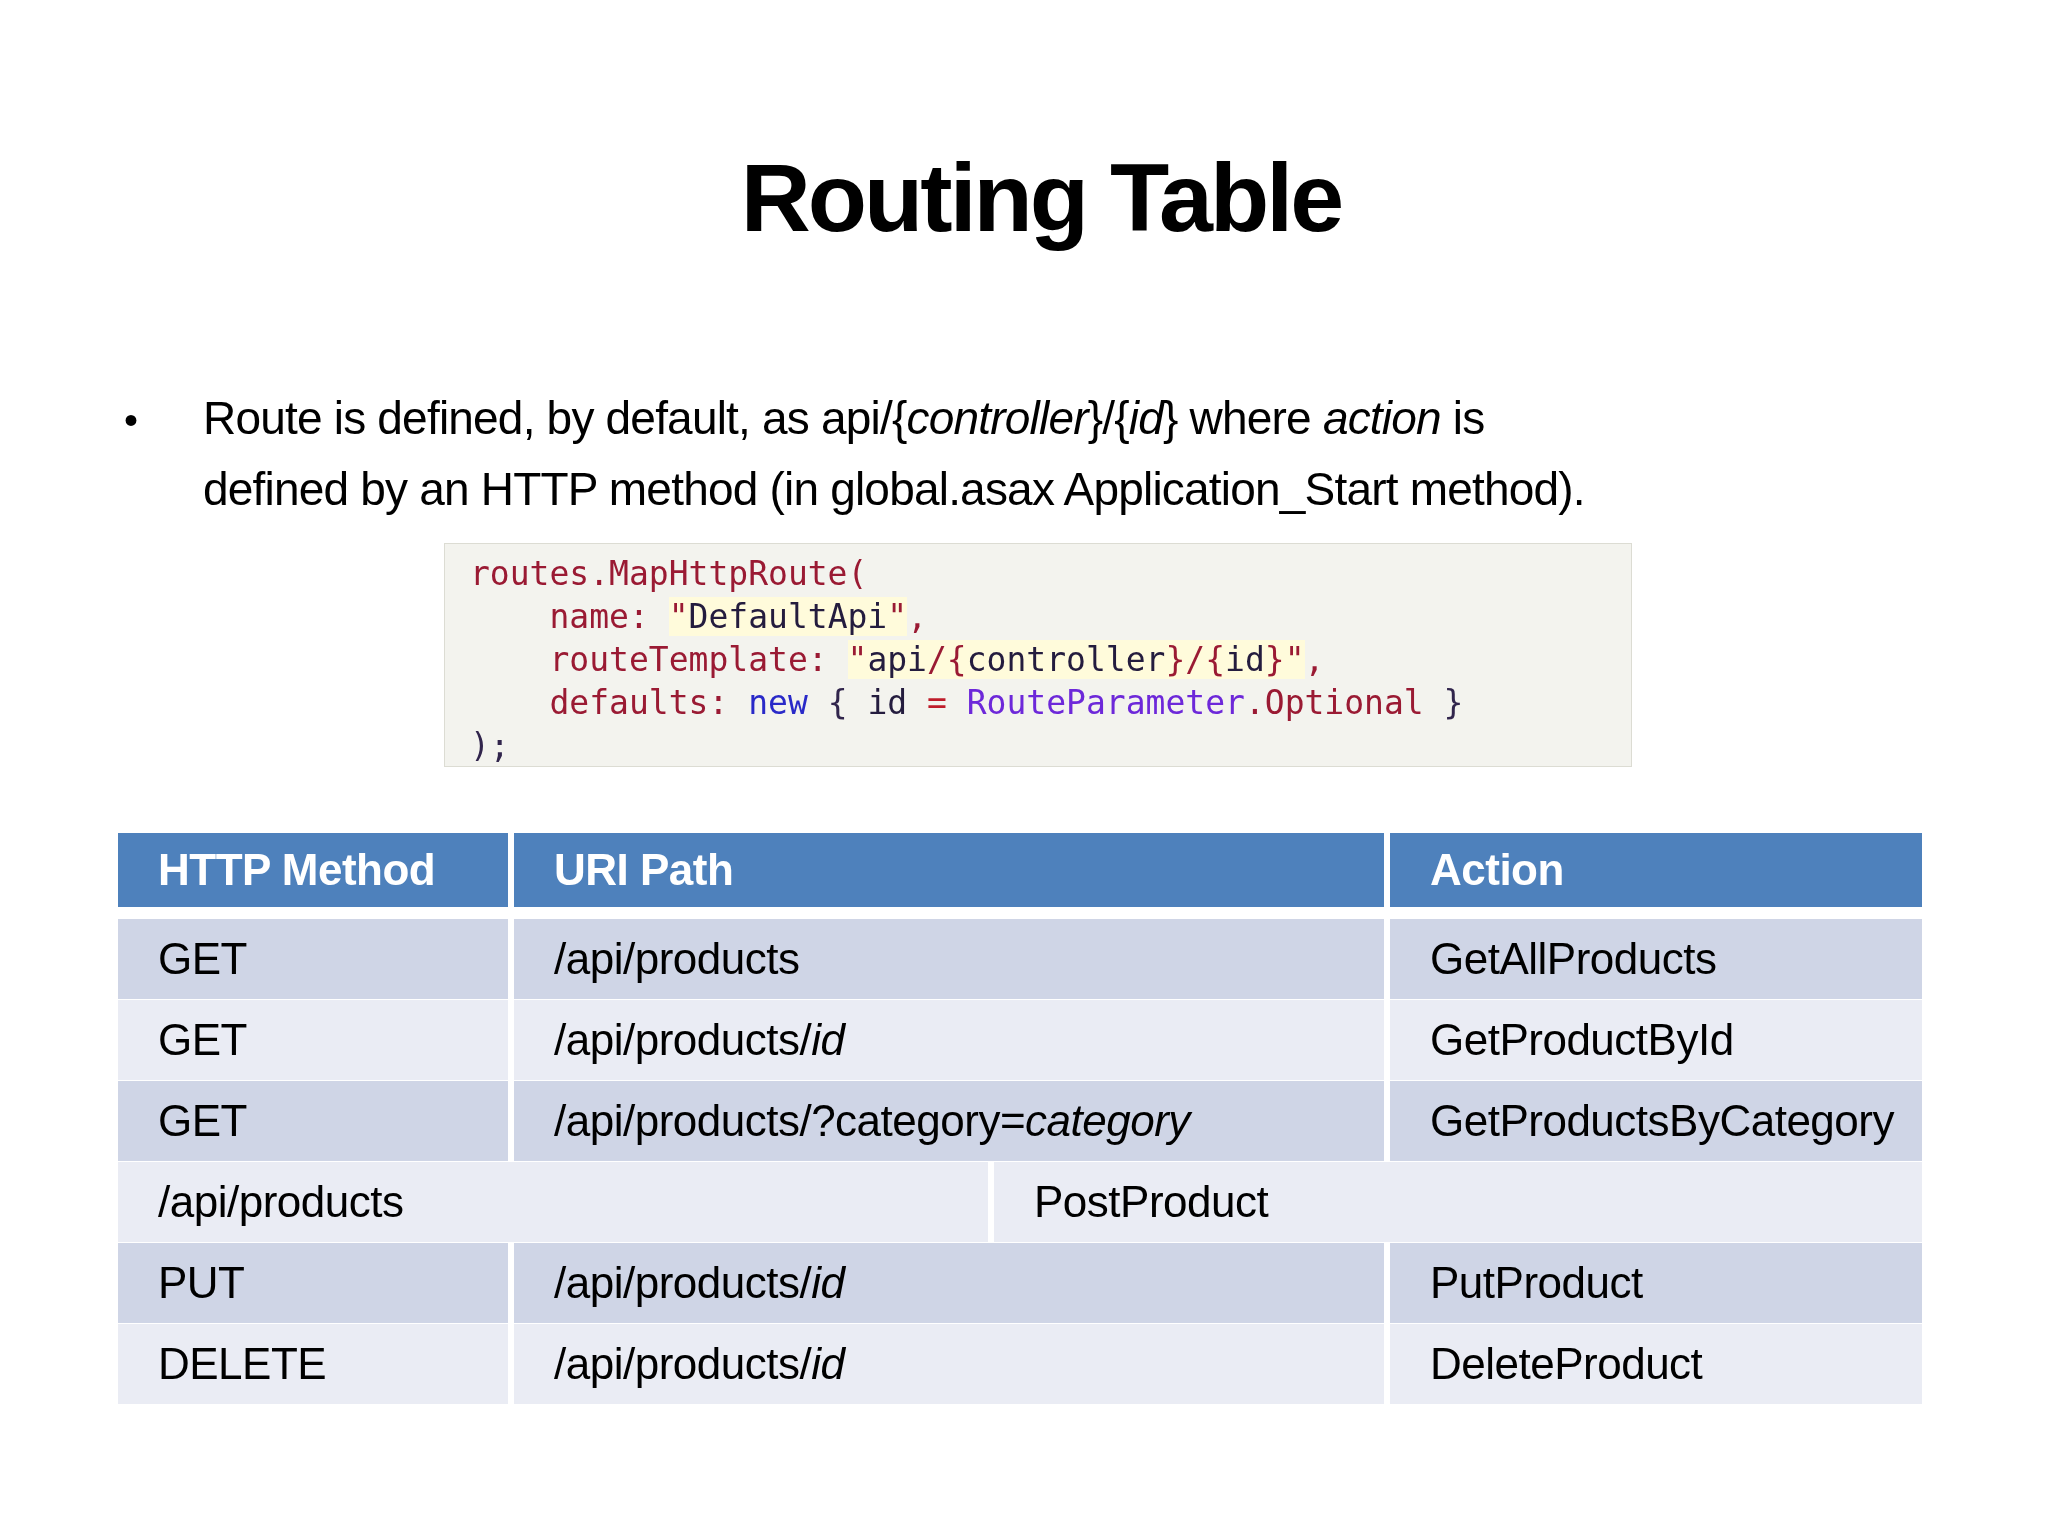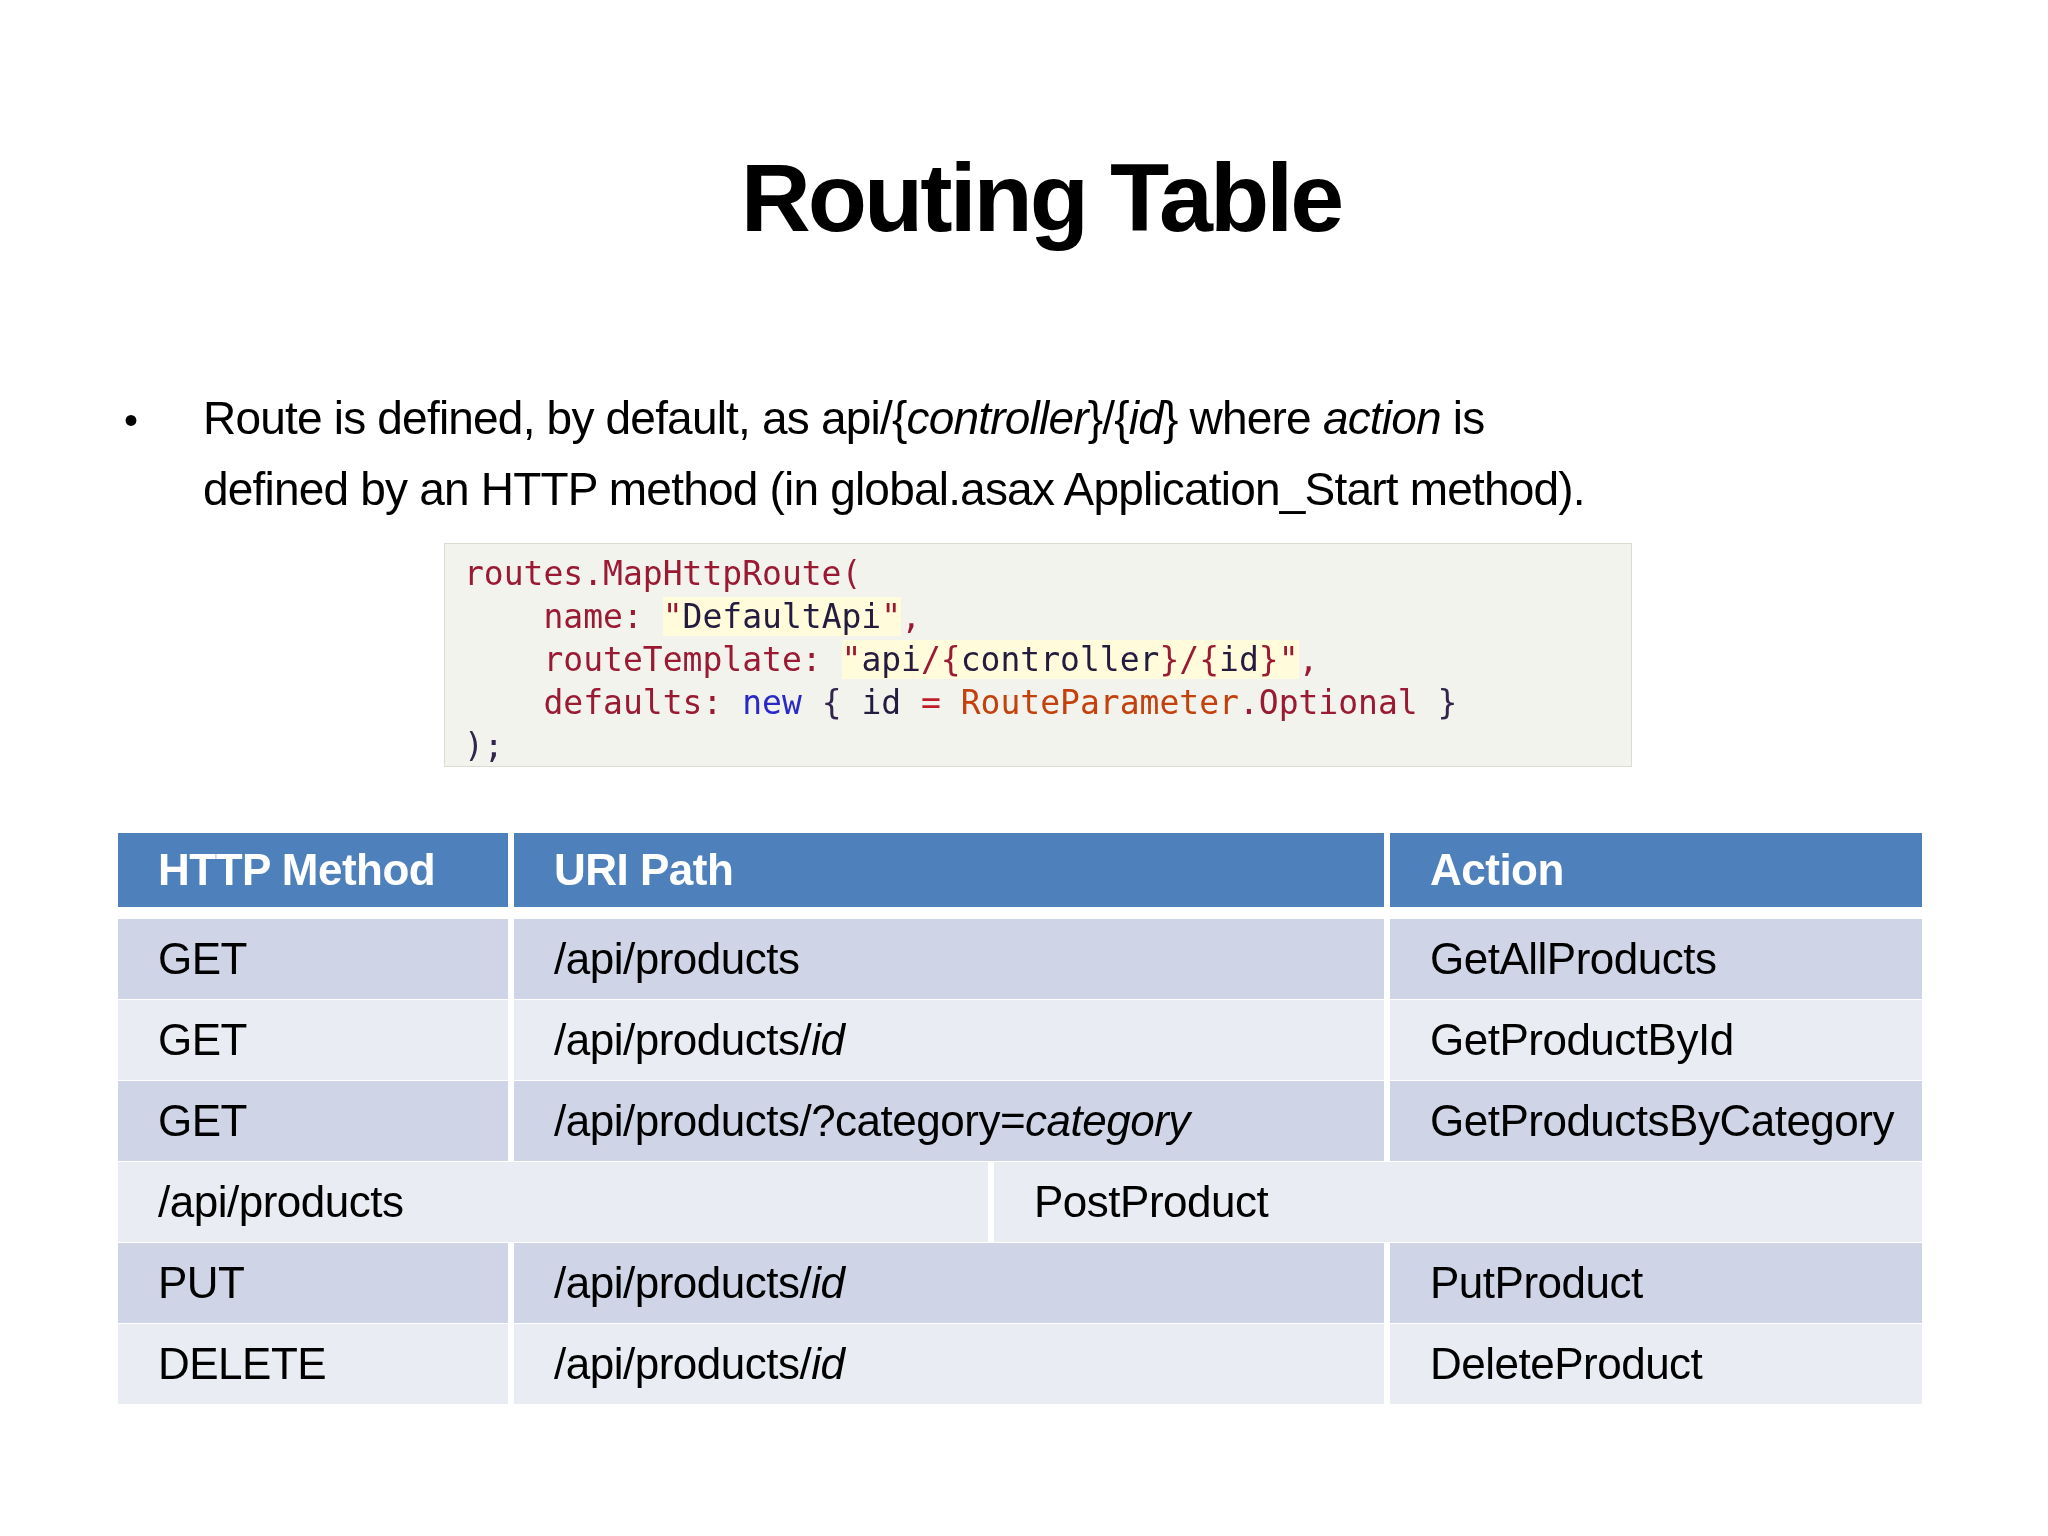--- a/index.html
+++ b/index.html
@@ -31,30 +31,30 @@
   .bline{
     white-space:nowrap;
     font-size:46px;line-height:71px;letter-spacing:-0.8px;color:#000;
   }
   .bline em{font-style:italic;}
 
   
   .codebox{
     position:absolute;left:444px;top:543px;width:1188px;height:224px;
     background:#f3f3ee;border:1px solid #dcdcd3;box-sizing:border-box;
-    padding:8px 0 0 19px;
+    padding:8px 0 0 25px;
   }
   .code-line{
     font-family:"DejaVu Sans Mono", monospace;
     font-size:33px;line-height:43px;white-space:pre;
   }
   .c-m{color:#9a1a33;}   
   .c-d{color:#241c3e;}   
   .c-b{color:#2929c8;}   
-  .c-o{color:#c2410c;margin-top:36px;}   
+  .c-o{color:#6d28d9;margin-top:36px;}   
   .c-r{color:#bf1c2a;}   
   .c-p{color:#31254c;}   
   .hl{background:#fffbdb;}
 
   
   .rtable{position:absolute;left:118px;top:833px;width:1804px;}
   .trow{display:flex;gap:6px;}
   .trow.thead{height:74px;margin-bottom:12px;}
   .trow.tdata{height:80px;margin-bottom:1px;}
   .trow.tdata:last-child{margin-bottom:0;}

